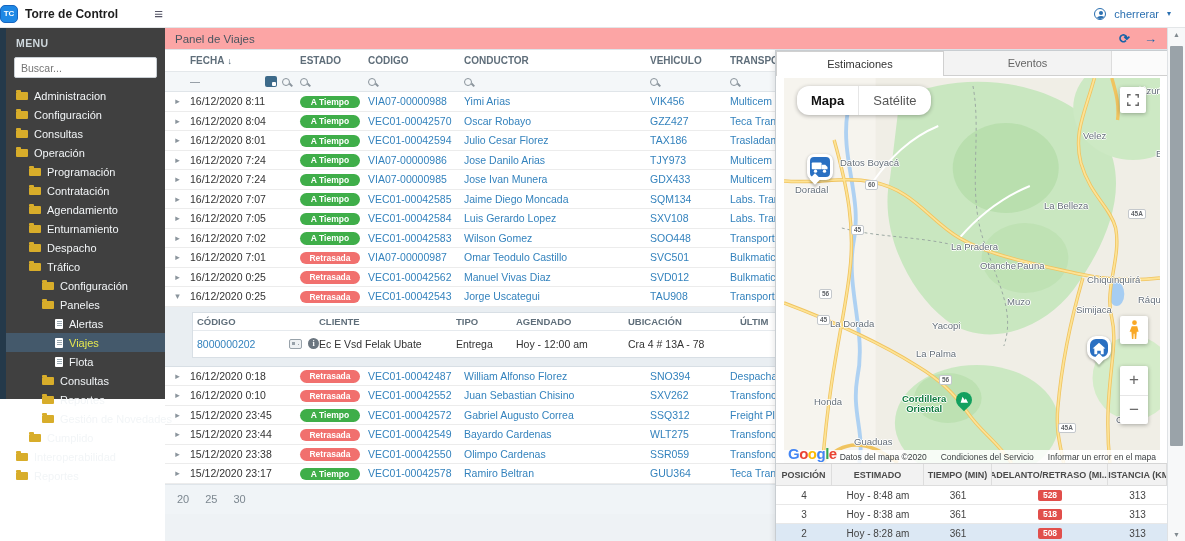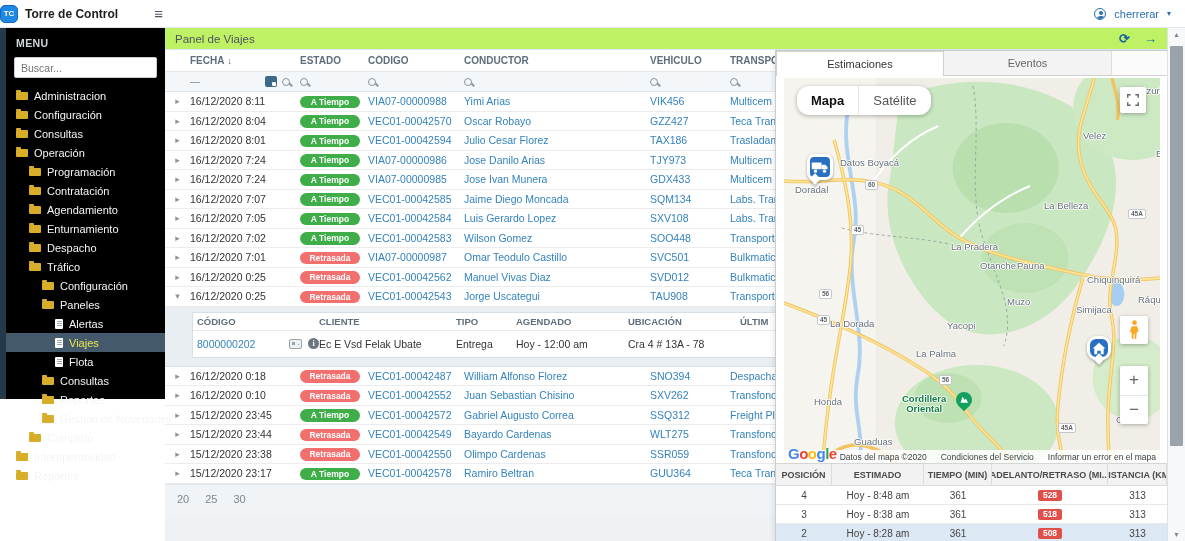--- a/index.html
+++ b/index.html
@@ -10,34 +10,34 @@
   .logo{width:18px;height:18px;margin-left:0;background:#1e88e5;border:1px solid #1565c0;border-radius:5px;color:#fff;font-size:8px;font-weight:bold;display:flex;align-items:center;justify-content:center}
   .apptitle{margin-left:7px;font-size:12px;font-weight:bold;color:#1d1d1d}
   .hamburger{margin-left:36px;font-size:15px;color:#556;cursor:pointer}
   .topbar-right{margin-left:auto;margin-right:14px;display:flex;align-items:center;gap:8px;color:#2a6fb0;font-size:11px}
   .user-icon{width:12px;height:12px;border:1px solid #2a6fb0;border-radius:50%;position:relative;overflow:hidden}
   .user-icon::before{content:"";position:absolute;left:3.5px;top:2px;width:4px;height:4px;border-radius:50%;background:#2a6fb0}
   .user-icon::after{content:"";position:absolute;left:1.5px;top:7px;width:8px;height:5px;border-radius:50% 50% 0 0;background:#2a6fb0}
   .caret{font-size:8px;color:#2a6fb0}
 
   
-  .sidebar{position:absolute;left:0;top:28px;width:165px;height:371px;background:#000000;border-left:6px solid #24394a;z-index:15}
+  .sidebar{position:absolute;left:0;top:28px;width:165px;height:371px;background:#404040;border-left:6px solid #24394a;z-index:15}
   .menu-label{padding:9px 10px 6px 10px;font-size:10.5px;font-weight:bold;letter-spacing:.4px;color:#cfd8dd}
   .search-wrap{margin:2px 8px 8px 8px}
   .search-wrap input{width:100%;height:21px;border:1px solid #c9cfd4;border-radius:2px;font-size:10.5px;padding:0 6px;color:#444;font-family:"Liberation Sans",sans-serif}
   .menu-item{display:flex;align-items:center;gap:6px;height:19px;color:#f2f5f7;font-size:11px;cursor:pointer;white-space:nowrap}
   .menu-item.sel{background:#44596b;color:#e7e84f}
   .folder{width:12px;height:8px;background:#d8ad2a;border-radius:1px;position:relative;flex:0 0 auto;margin-top:1px}
   .folder::before{content:"";position:absolute;top:-2px;left:0;width:5px;height:2px;background:#d8ad2a;border-radius:1px 1px 0 0}
   .pageic{width:8px;height:10px;background:#fff;border-radius:1px;position:relative;flex:0 0 auto}
   .pageic::after{content:"";position:absolute;left:1.5px;top:2.5px;width:5px;height:1px;background:#9aa8b0;box-shadow:0 2px 0 #9aa8b0,0 4px 0 #9aa8b0}
 
   
   .main{position:absolute;left:165px;top:28px;width:1002px;height:513px;background:#eef2f5}
-  .ptitle{height:22px;background:#bef264;border-bottom:1px solid #dfe5ea;display:flex;align-items:center;padding:0 10px;font-size:11.5px;color:#4a5560}
+  .ptitle{height:22px;background:#fca5a5;border-bottom:1px solid #dfe5ea;display:flex;align-items:center;padding:0 10px;font-size:11.5px;color:#4a5560}
   .ptitle .sp{flex:1}
   .ic-ref,.ic-exp{color:#1663a8;font-weight:bold;font-size:13px;margin-left:14px;cursor:pointer}
 
   .trips-grid{display:grid;grid-template-columns:25px 110px 68px 96px 186px 80px 1fr;align-items:center}
   .thead{height:22px;background:#fff;border-bottom:1px solid #e4e8eb;font-size:10px;font-weight:bold;color:#5f6e7a}
   .thead span{overflow:hidden;white-space:nowrap}
   .sortarrow{color:#3d5668;margin-left:3px;font-size:9px}
   .tfilter{height:20px;background:#f4f7f9;border-bottom:1px solid #e0e5e9;font-size:10px;color:#7c8790}
   .fcell{display:flex;align-items:center;gap:5px;padding-right:10px}
   .lens{width:8px;height:8px;border:1.5px solid #8a949c;border-radius:50%;position:relative;display:inline-block;flex:0 0 auto}
@@ -498,21 +498,21 @@
         <span class="mlabel" style="left: 11px; top: 106px;">Doradal</span>
         <span class="mlabel" style="left: 260px; top: 122px;">La Belleza</span>
         <span class="mlabel" style="left: 167px; top: 163px;">La Pradera</span>
         <span class="mlabel" style="left: 196px; top: 182px;">Otanche</span>
         <span class="mlabel" style="left: 233px; top: 182px;">Pauna</span>
         <span class="mlabel" style="left: 303px; top: 196px;">Chiquinquirá</span>
         <span class="mlabel" style="left: 223px; top: 218px;">Muzo</span>
         <span class="mlabel" style="left: 292px; top: 226px;">Simijaca</span>
         <span class="mlabel" style="left: 354px; top: 216px;">Ráquira</span>
         <span class="mlabel" style="left: 46px; top: 240px;">La Dorada</span>
-        <span class="mlabel" style="left: 163px; top: 242px;">Yacopi</span>
+        <span class="mlabel" style="left: 148px; top: 242px;">Yacopi</span>
         <span class="mlabel" style="left: 132px; top: 270px;">La Palma</span>
         <span class="mlabel" style="left: 30px; top: 318px;">Honda</span>
         <span class="mlabel" style="left: 70px; top: 358px;">Guaduas</span>
         <span class="mlabel" style="left: 332px; top: 336px;">Ch</span>
         <span class="mlabel poi" style="left: 118px; top: 316px; white-space: pre;">Cordillera
 Oriental</span>
         <span class="shield" style="left: 345px; top: 21px;">62</span>
         <span class="shield" style="left: 81px; top: 102px;">60</span>
         <span class="shield" style="left: 67px; top: 147px;">45</span>
         <span class="shield" style="left: 344px; top: 131px;">45A</span>

